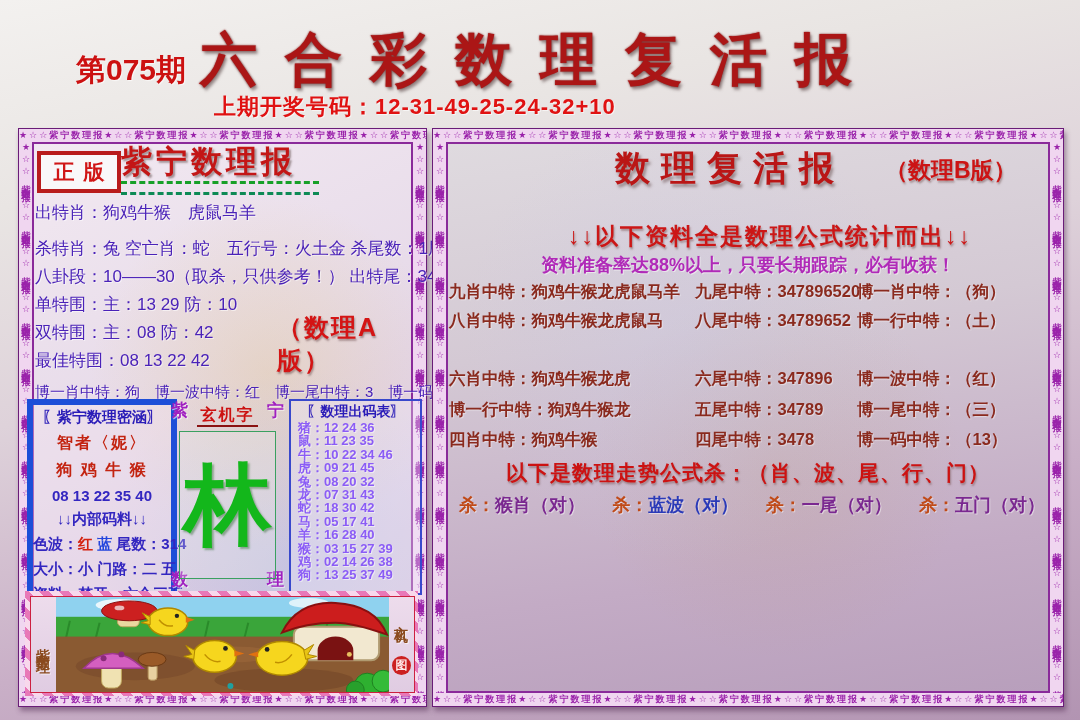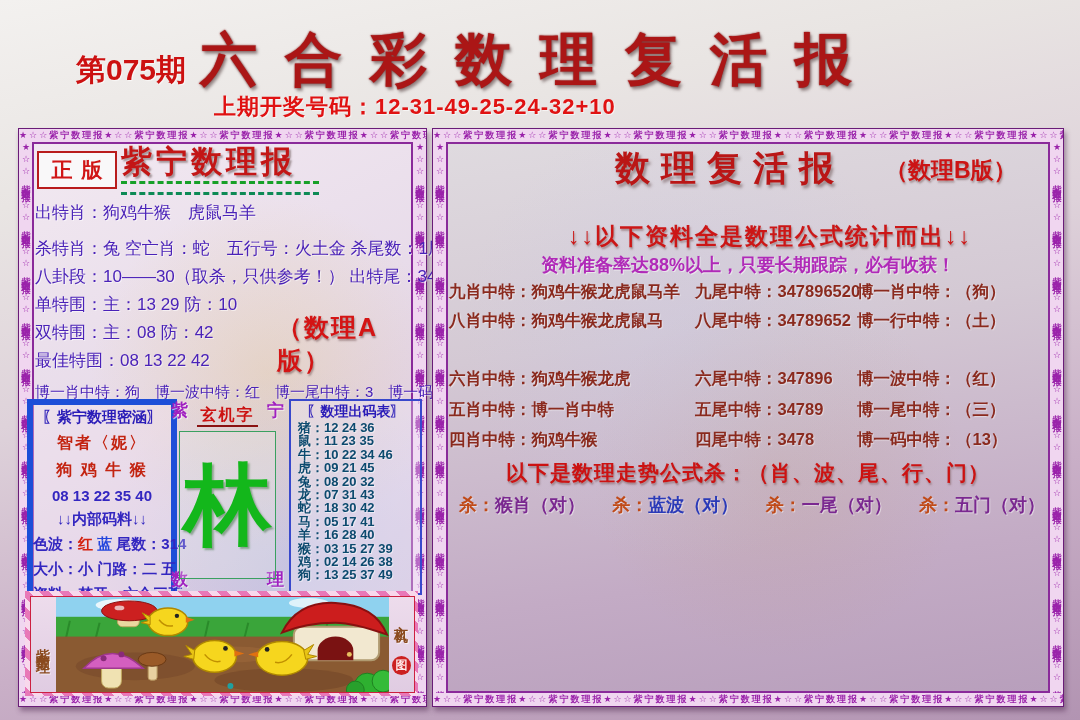--- a/index.html
+++ b/index.html
@@ -32,21 +32,21 @@
   .inner-left{background:
       radial-gradient(circle at 62% 42%,rgba(225,195,120,.30),rgba(225,195,120,0) 45%),
       radial-gradient(circle at 70% 78%,rgba(120,170,220,.22),rgba(120,170,220,0) 40%),
       linear-gradient(155deg,#f2e9f1 0%,#e8dcea 40%,#decde3 70%,#d5c1db 100%);}
   .inner-right{background:
       radial-gradient(circle at 40% 35%,rgba(200,200,230,.30),rgba(200,200,230,0) 45%),
       radial-gradient(circle at 55% 60%,rgba(190,150,110,.18),rgba(190,150,110,0) 40%),
       linear-gradient(172deg,#dfdadf 0%,#d4c9d4 35%,#c3abc5 75%,#b89fbc 100%);}
 
   
-  .badge{left:18px;top:22px;width:76px;height:34px;border:2px solid #b91c1c;background:rgba(250,250,250,.85);
+  .badge{left:18px;top:22px;width:76px;height:34px;border:4px solid #b91c1c;background:rgba(250,250,250,.85);
     color:#d01616;font-size:21px;font-weight:bold;text-align:center;line-height:34px;letter-spacing:9px;text-indent:9px;}
   .masthead-l{left:102px;top:12px;color:#c31616;font-size:31px;font-weight:bold;letter-spacing:4px;
     text-shadow:2px 2px 2px rgba(110,90,90,.6);}
   .masthead-underline{left:102px;top:52px;width:198px;height:8px;
     border-top:3px dashed #17a028;border-bottom:3px dashed #0d8a55;}
   .lrow{left:16px;width:382px;color:#4a22b8;font-size:17px;font-weight:normal;white-space:nowrap;
     text-shadow:1px 1px 0 rgba(255,255,255,.55);}
   .lrow.small{font-size:15px;}
   .edition-a{left:258px;top:182px;color:#d41414;font-size:25px;font-weight:bold;letter-spacing:2px;
     text-shadow:1px 2px 2px rgba(120,90,90,.6);}
@@ -61,21 +61,21 @@
   .box2{left:150px;top:270px;width:117px;height:192px;}
   .corner{position:absolute;color:#a020c0;font-size:17px;font-weight:bold;text-shadow:1px 1px 0 rgba(255,255,255,.6);}
   .xjz{position:absolute;left:0;right:0;top:6px;text-align:center;color:#cc1212;font-size:16px;font-weight:bold;letter-spacing:2px;}
   .xjz-line{position:absolute;left:28px;right:28px;top:26px;height:2px;background:#8a1212;}
   .greenbox{position:absolute;left:10px;top:32px;right:10px;bottom:12px;border:1px solid #3aa060;
     background:rgba(235,240,235,.25);display:flex;align-items:center;justify-content:center;}
   .greenchar{color:#13b71b;font-size:88px;font-weight:bold;line-height:1;
     text-shadow:2px 2px 2px rgba(40,100,40,.45);}
   .box3{left:270px;top:270px;width:129px;height:192px;border:2px solid #3848cc;background:rgba(240,236,248,.35);}
   .box3 .t{color:#2a1cb8;font-size:14px;font-weight:bold;text-align:center;margin-top:2px;}
-  .crow{color:#0c4a6e;font-size:13px;font-weight:bold;line-height:13.4px;white-space:nowrap;padding-left:7px;
+  .crow{color:#8b5cf6;font-size:13px;font-weight:bold;line-height:13.4px;white-space:nowrap;padding-left:7px;
     text-shadow:1px 1px 0 rgba(255,255,255,.5);}
 
   
   .cartoon-frame{left:6px;top:462px;width:393px;height:105px;padding:5px;box-sizing:border-box;
     background:repeating-linear-gradient(45deg,#e878b8 0 7px,#f8d8ec 7px 14px);}
   .cartoon-inner{position:relative;width:100%;height:100%;border:1px solid #cc2040;background:#d8c8dc;display:flex;}
   .vstrip{width:25px;background:linear-gradient(180deg,#eddcec,#e0cce2);display:flex;flex-direction:column;
     align-items:center;justify-content:space-around;color:#8a4a1e;font-size:14px;font-weight:bold;}
   .vstrip .vtext{writing-mode:vertical-rl;text-orientation:upright;letter-spacing:4px;text-shadow:1px 1px 0 rgba(255,255,255,.6);}
   .seal{width:19px;height:19px;border-radius:50%;background:#cc2020;color:#ffe9e9;font-size:12px;font-weight:bold;
@@ -281,21 +281,21 @@
     <span class="c1">八肖中特：狗鸡牛猴龙虎鼠马</span>
     <span class="c2">八尾中特：34789652</span>
     <span class="c3">博一行中特：（土）</span>
   </div>
   <div class="rrow" style="top:239px">
     <span class="c1">六肖中特：狗鸡牛猴龙虎</span>
     <span class="c2">六尾中特：347896</span>
     <span class="c3">博一波中特：（红）</span>
   </div>
   <div class="rrow" style="top:270px">
-    <span class="c1">五肖中特：博一肖中特</span>
+    <span class="c1">博一行中特：狗鸡牛猴龙</span>
     <span class="c2">五尾中特：34789</span>
     <span class="c3">博一尾中特：（三）</span>
   </div>
   <div class="rrow" style="top:300px">
     <span class="c1">四肖中特：狗鸡牛猴</span>
     <span class="c2">四尾中特：3478</span>
     <span class="c3">博一码中特：（13）</span>
   </div>
 
   <div class="abs kills">

